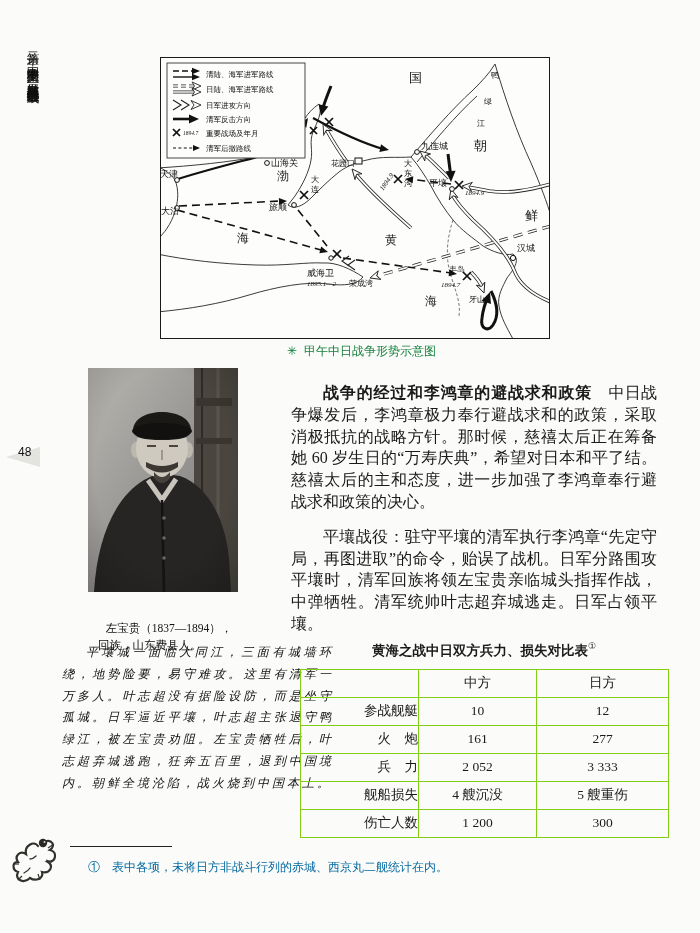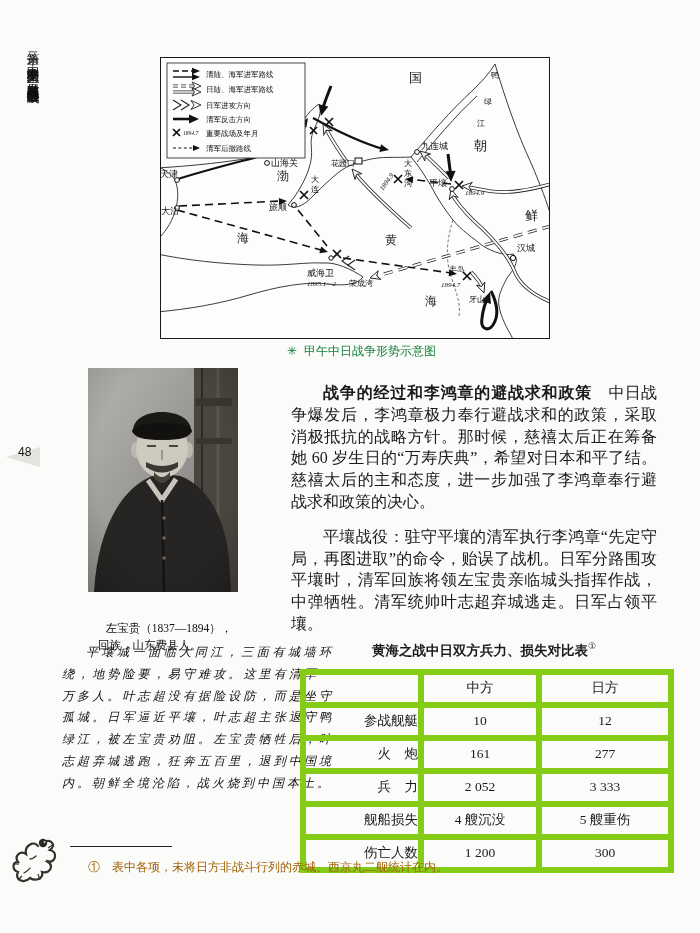--- a/index.html
+++ b/index.html
@@ -68,27 +68,27 @@
   .note{position:absolute;left:62px;top:642px;width:272px;
     font-size:12px;line-height:21.8px;letter-spacing:3px;
     font-style:italic;text-align:justify;text-indent:2em;color:#0f0f0f;}
   
   .table-block{position:absolute;left:300px;top:641px;width:368px;}
   .table-title{text-align:center;font-family:"Liberation Sans","DejaVu Sans",sans-serif;
     font-weight:bold;font-size:13.5px;margin-bottom:9px;}
   .table-title sup{font-weight:normal;font-size:9px;}
   table.cmp{border-collapse:collapse;width:368px;
     font-size:13.5px;table-layout:fixed;}
-  table.cmp td,table.cmp th{border:6px solid #84cc16;height:27px;
+  table.cmp td,table.cmp th{border:1px solid #84cc16;height:27px;
     text-align:center;font-weight:normal;padding:0;}
   table.cmp .rowlab{text-align:right;}
   table.cmp col.c0{width:118px;} table.cmp col.c1{width:118px;} table.cmp col.c2{width:132px;}
   
   .foot-rule{position:absolute;left:70px;top:846px;width:102px;height:1.4px;background:#222;}
-  .footnote{position:absolute;left:88px;top:859px;width:560px;font-size:12px;color:#a16207;}
+  .footnote{position:absolute;left:88px;top:859px;width:560px;font-size:12px;color:#0369a1;}
   .dragon{position:absolute;left:8px;top:832px;}
 </style>
 </head>
 <body>
 
 <div class="page">
 
   <div class="chapter-strip">第二章　中国资本主义的产生、发展和半殖民地半封建社会的形成</div>
 
   <div class="page-num-tab">

